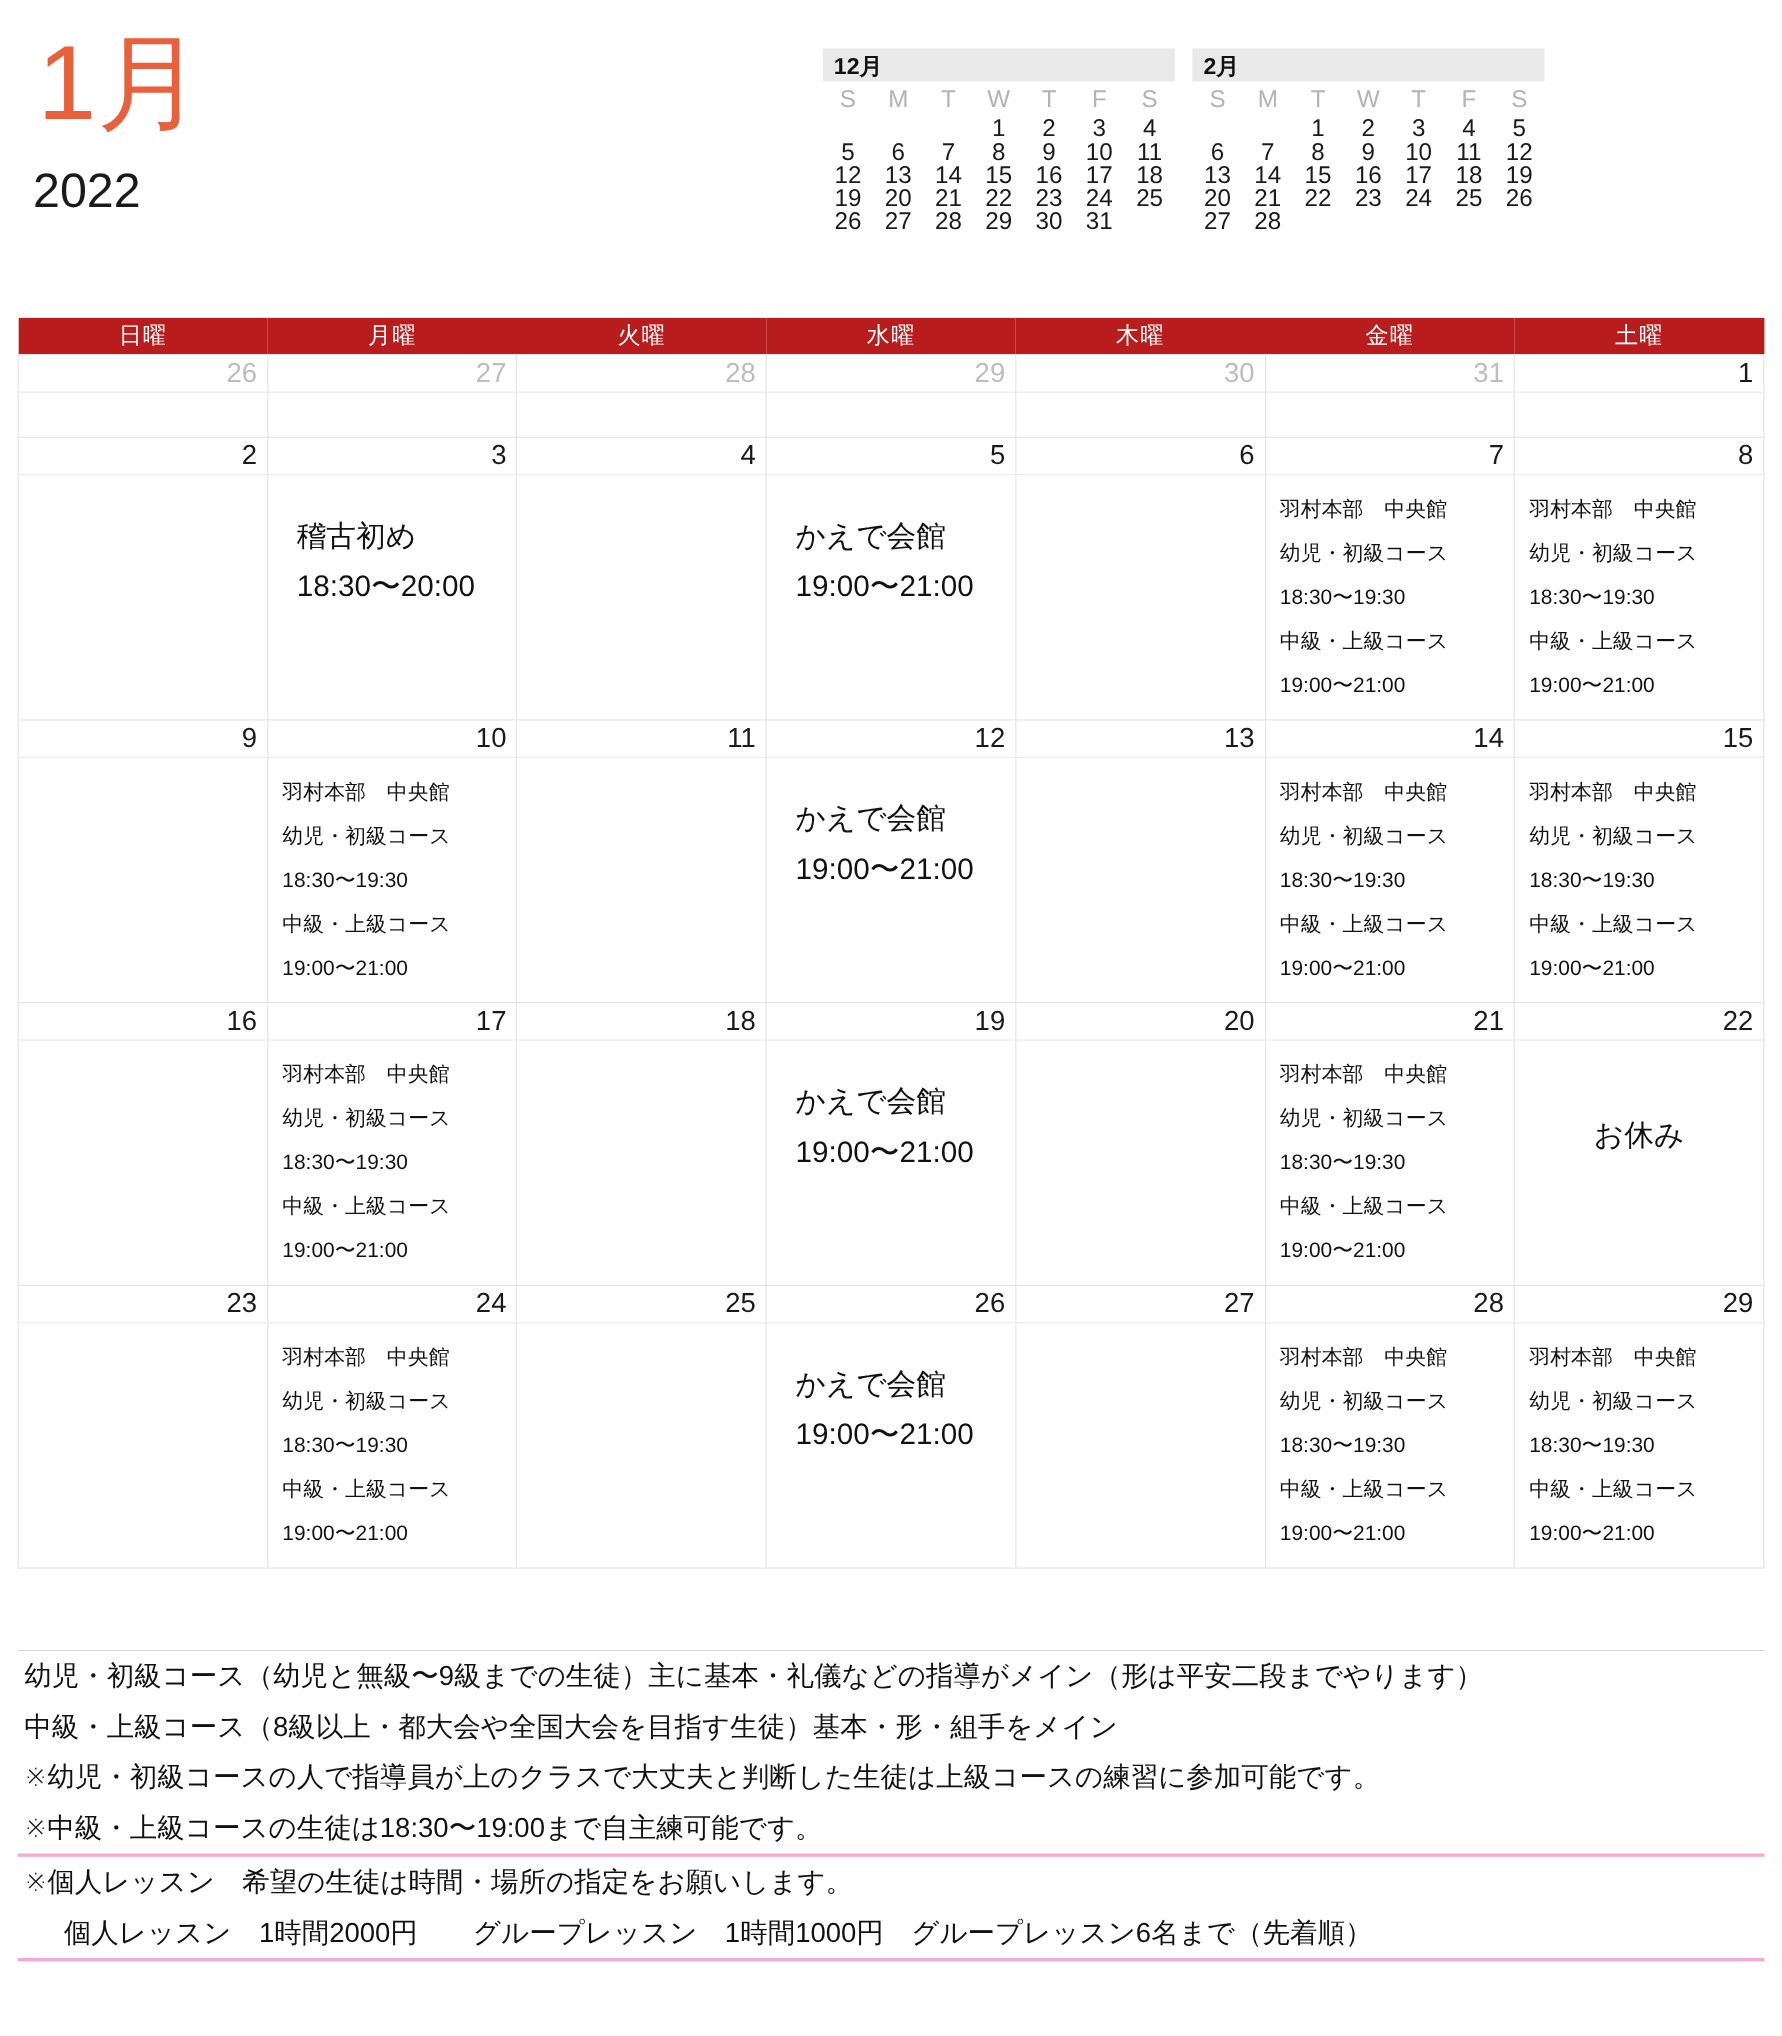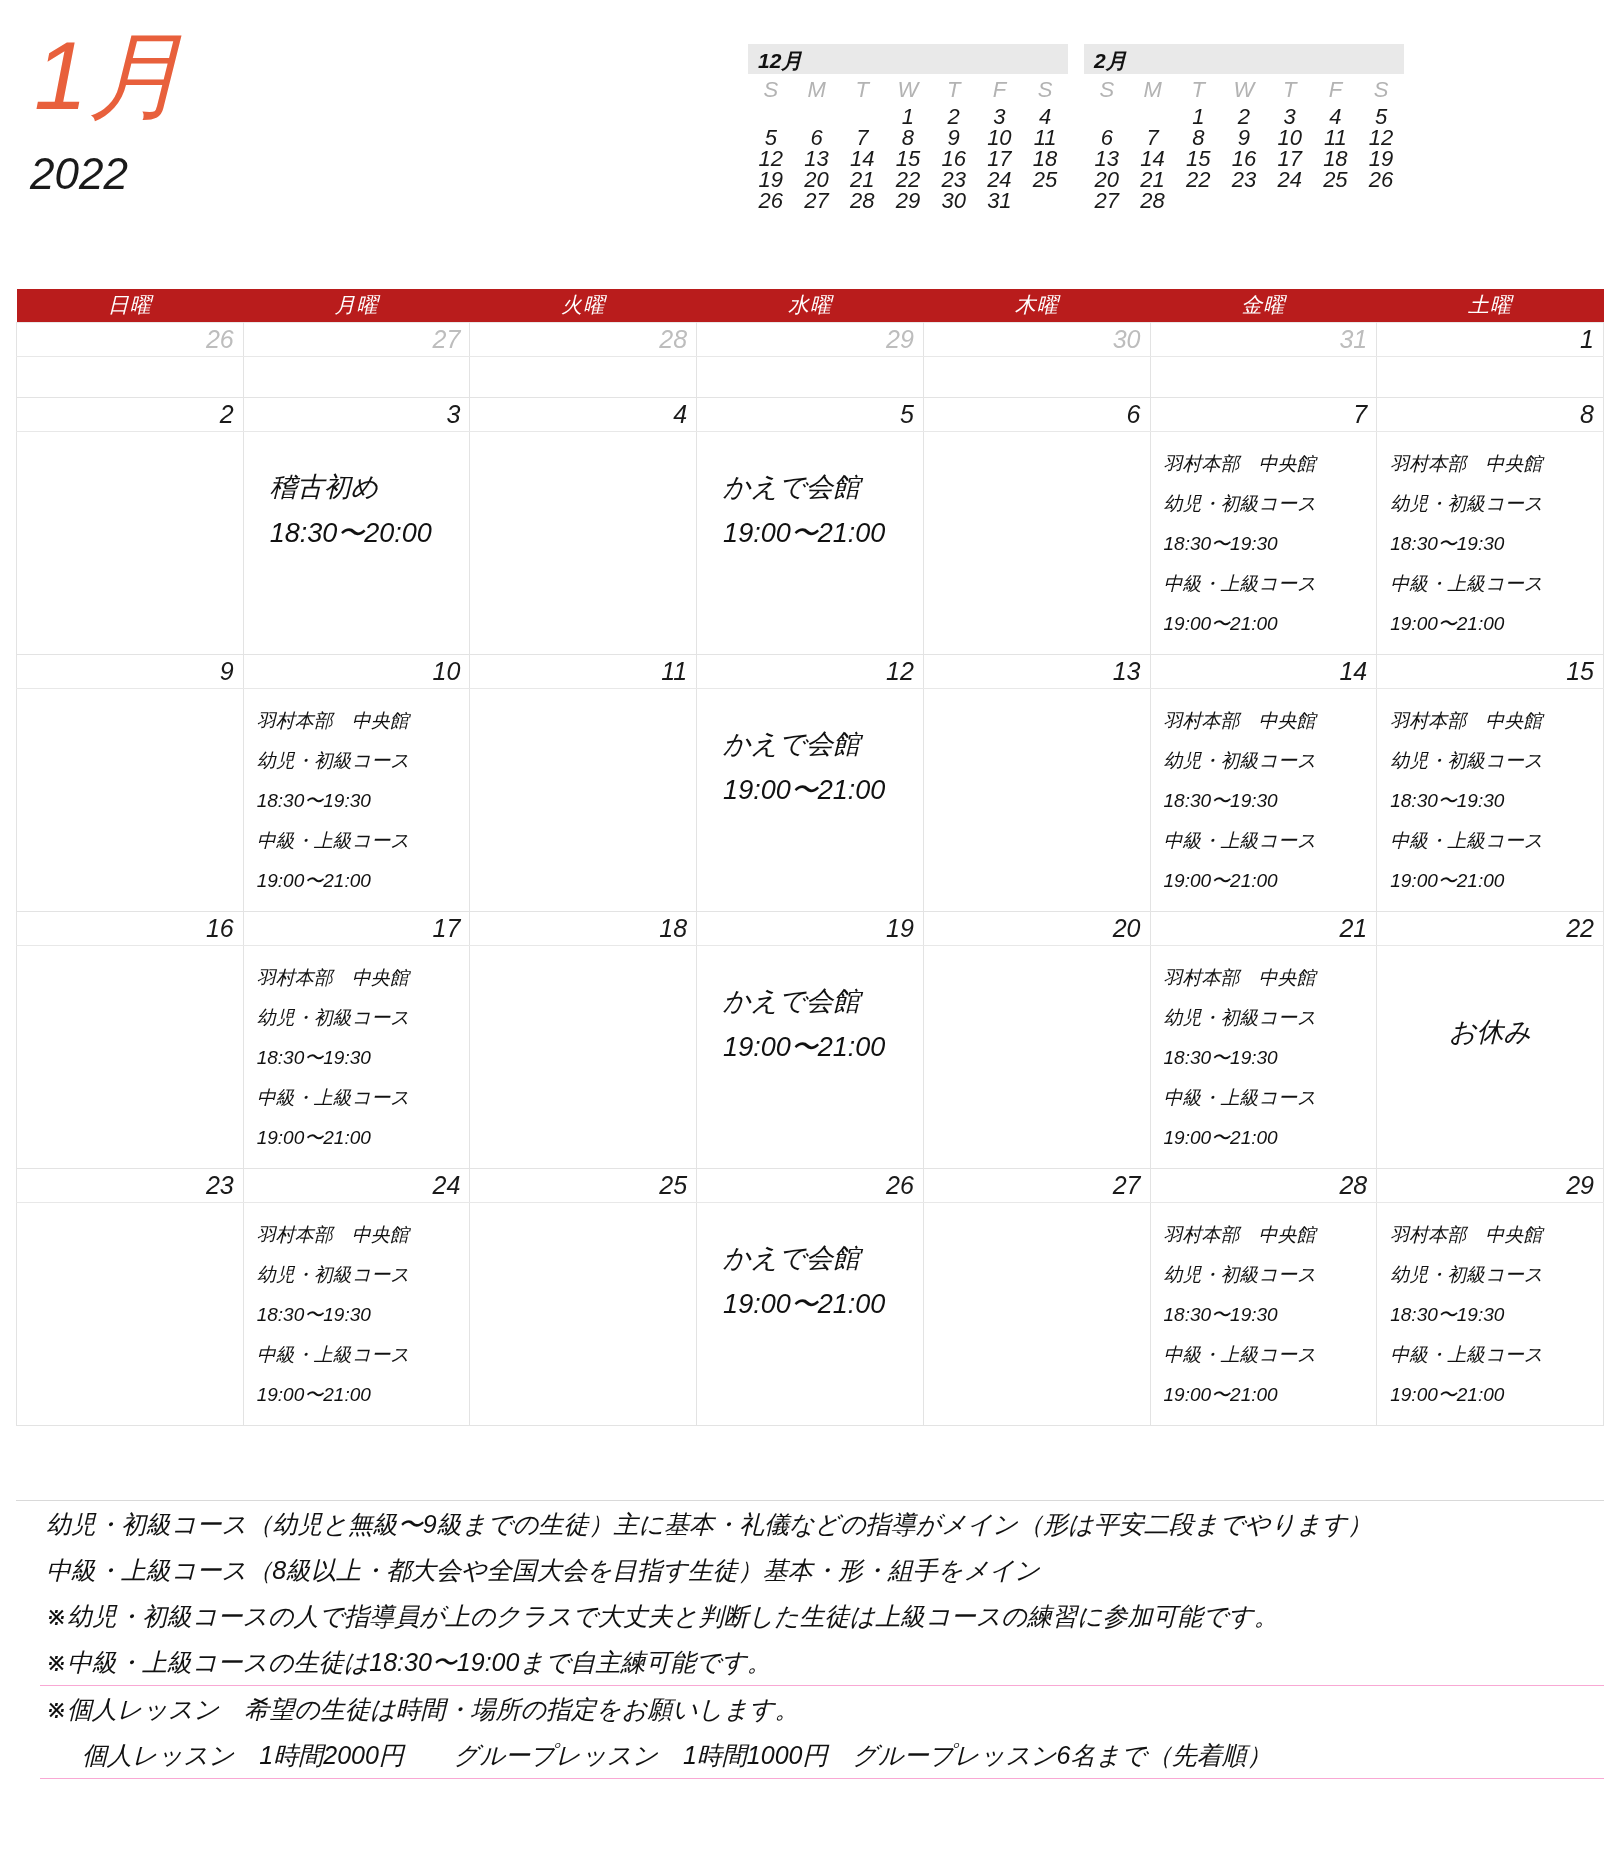--- a/index.html
+++ b/index.html
@@ -9,21 +9,20 @@
     background: #ffffff;
     font-family: "Liberation Sans", "DejaVu Sans", sans-serif;
     color: #000000;
     overflow: hidden;
   }
   #page {
     position: relative;
     width: 1457px;
     height: 1851px;
     background: #fff;
-    font-style: italic;
   }
 
   
   .topband {
     position: absolute;
     left: 0; top: 0;
     width: 1620px;
     height: 280px;
   }
   .month-title {
@@ -160,23 +159,22 @@
 
   
   .notes {
     position: absolute;
     left: 16px;
     top: 1500px;
     width: 1588px;
     border-top: 1px solid #d9d9d9;
   }
   .note-group {
-    border-bottom: 1px solid #f9a8d4;
+    border-bottom: 3px solid #f9a8d4;
     padding: 0;
-    margin-left: 24px;
   }
   .note-line {
     font-size: 25px;
     line-height: 44px;
     font-weight: 300;
     color: #111;
     padding: 1px 0 1px 6px;
     white-space: pre;
   }
   .note-line.indent { padding-left: 42px; }

